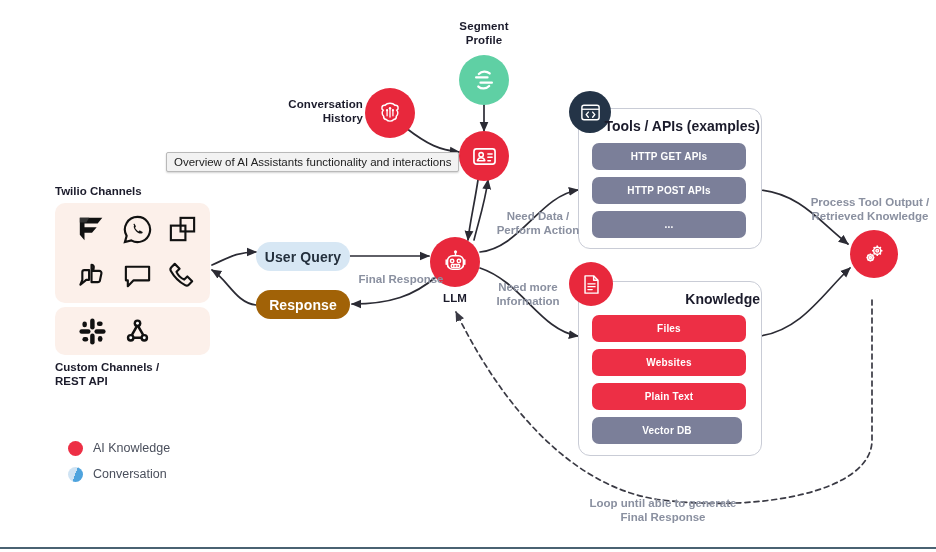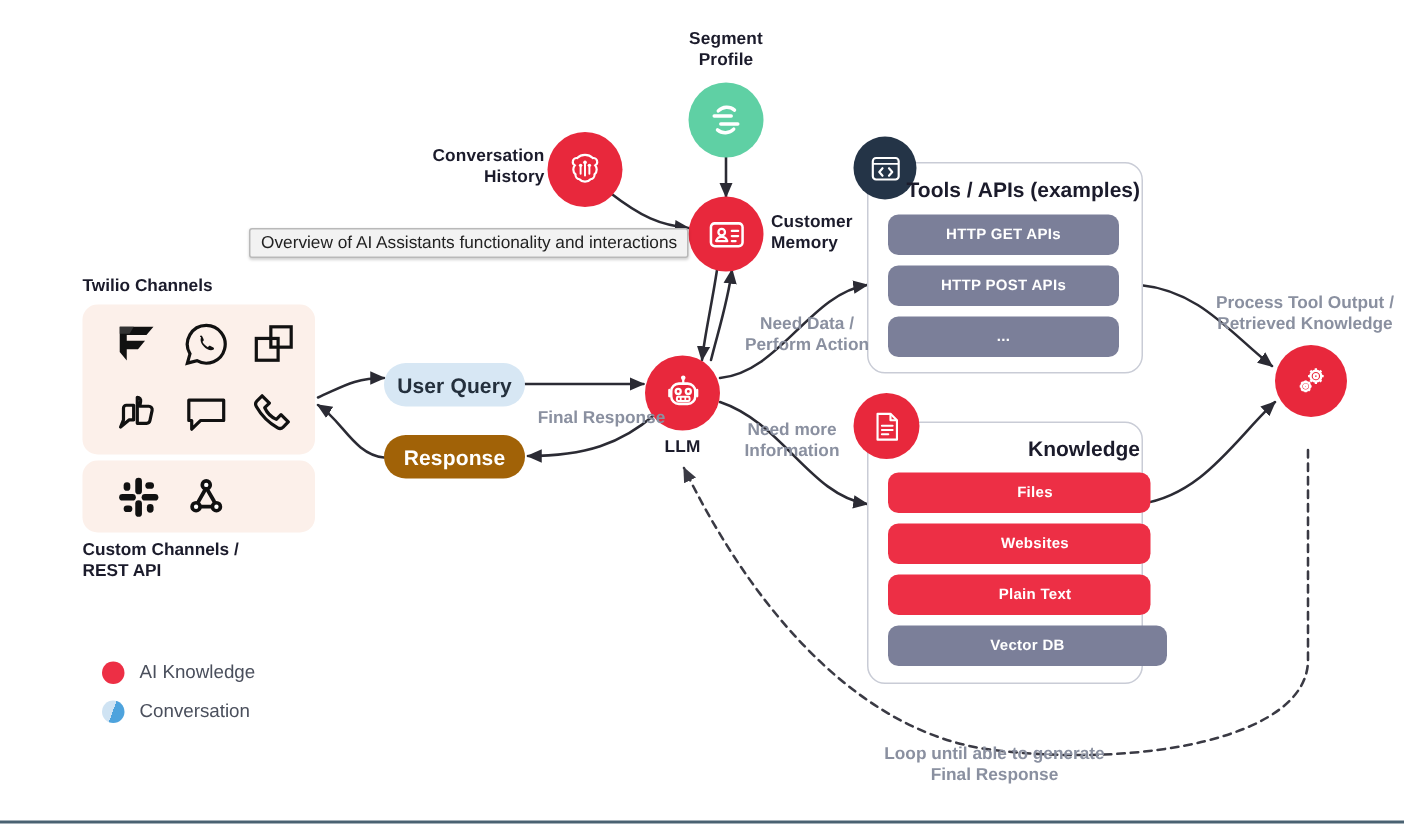--- a/index.html
+++ b/index.html
@@ -22,21 +22,21 @@
   .pill{position:absolute;border-radius:16px;display:flex;align-items:center;justify-content:center;
         font-size:14px;font-weight:700;letter-spacing:.1px;}
   .pill.lite{background:#d7e7f4;color:#24303d;}
   .pill.blue{background:#a16207;color:#ffffff;}
 
   .panel{position:absolute;border:1.4px solid #c9ccd6;border-radius:12px;background:#ffffff;}
   .panel-title{position:absolute;width:100%;text-align:right;font-size:14px;font-weight:700;color:#1b1b2b;}
   .row{position:absolute;height:27px;border-radius:7px;display:flex;align-items:center;justify-content:center;
        font-size:10px;font-weight:700;color:#ffffff;letter-spacing:.2px;}
   .row.slate{background:#7b7f99;}
-  .row.red{background:#ed2f45;padding-left:21px;}
+  .row.red{background:#ed2f45;}
 
   .elabel{position:absolute;font-size:11.5px;color:#8a90a0;font-weight:700;text-align:center;line-height:1.25;}
 
   .chanbox{position:absolute;background:#fcf0ea;border-radius:10px;}
   .chanicon{position:absolute;display:flex;align-items:center;justify-content:center;}
   .chanicon svg{display:block;}
   .cap{position:absolute;font-size:11.5px;font-weight:700;color:#1b1b2b;text-align:left;line-height:1.25;width:160px;}
 
   .tooltip{position:absolute;background:#f2f2f2;border:1px solid #b9b9b9;border-radius:2px;
            font-size:11.5px;color:#222;padding:3px 7px;white-space:nowrap;
@@ -230,22 +230,20 @@
         <circle cx="12" cy="14" r="2.6" fill="none" stroke="#fff" stroke-width="1.8"></circle>
         <path d="M7.6 21c.6-2.2 2.3-3.4 4.4-3.4s3.8 1.2 4.4 3.4z" fill="none" stroke="#fff" stroke-width="1.8" stroke-linejoin="round"></path>
         <g stroke="#fff" stroke-width="1.8" stroke-linecap="round">
             <path d="M20 13h5"></path>
             <path d="M20 17h5"></path>
             <path d="M20 21h3"></path>
           </g>
       </svg>
     </span>
   </div>
-  <div class="nlabel" style="left:514px;top:142px;width:80px;white-space:pre-line;text-align:left;">Customer
-Memory</div>
 
   <div class="node red" style="left:430px;top:237px;width:50px;height:50px;">
     <span>
       <svg width="27" height="27" viewBox="0 0 32 32">
         <path d="M16 4v3.5" stroke="#fff" stroke-width="1.8" stroke-linecap="round" fill="none"></path>
         <circle cx="16" cy="3.4" r="1.8" fill="#fff"></circle>
         <rect x="6.5" y="8" width="19" height="16" rx="6" fill="none" stroke="#fff" stroke-width="2"></rect>
         <circle cx="12" cy="14.2" r="2" fill="none" stroke="#fff" stroke-width="1.8"></circle>
         <circle cx="20" cy="14.2" r="2" fill="none" stroke="#fff" stroke-width="1.8"></circle>
         <rect x="11" y="18.4" width="10" height="3.4" rx="1" fill="none" stroke="#fff" stroke-width="1.6"></rect>
@@ -303,21 +301,21 @@
   <div class="panel-title" style="left:578px;top:291px;width:182px;">Knowledge</div>
   <div class="row red" style="left:592px;top:315px;width:154px;">
     <span>Files</span>
   </div>
   <div class="row red" style="left:592px;top:349px;width:154px;">
     <span>Websites</span>
   </div>
   <div class="row red" style="left:592px;top:383px;width:154px;">
     <span>Plain Text</span>
   </div>
-  <div class="row slate" style="left:592px;top:417px;width:186px;">
+  <div class="row slate" style="left:592px;top:417px;width:150px;">
     <span>Vector DB</span>
   </div>
 
   <div class="node red" style="left:850px;top:230px;width:48px;height:48px;">
     <span>
       <svg width="26" height="26" viewBox="0 0 32 32">
         <g fill="none" stroke="#fff" stroke-width="1.9">
           <circle cx="20" cy="12" r="4.4"></circle>
           <circle cx="20" cy="12" r="1.6"></circle>
           <path d="M20 5.6v2M20 16.4v2M26.4 12h-2M15.6 12h-2M24.5 7.5l-1.4 1.4M16.9 15.1l-1.4 1.4M24.5 16.5l-1.4-1.4M16.9 8.9l-1.4-1.4"></path>

